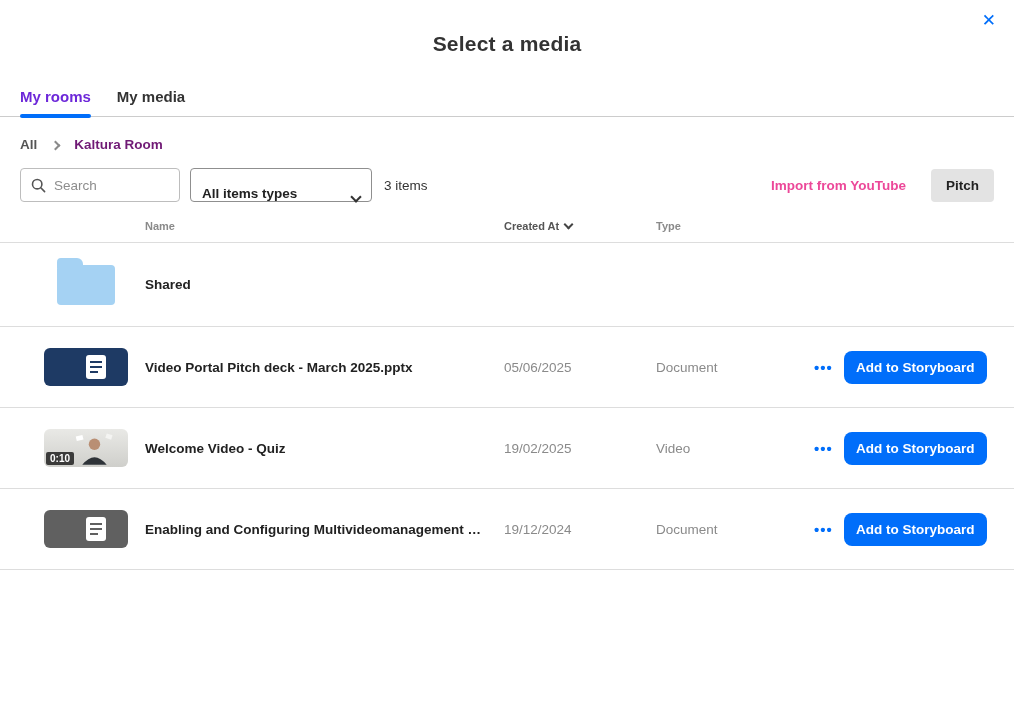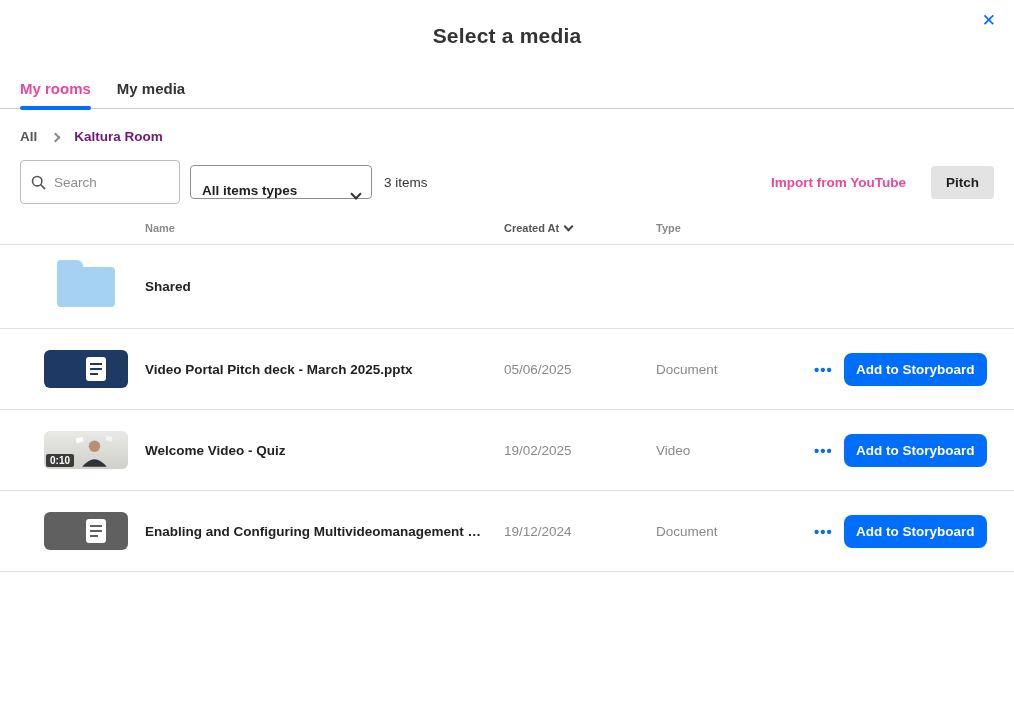--- a/index.html
+++ b/index.html
@@ -8,21 +8,21 @@
     font-family: "Liberation Sans", "DejaVu Sans", sans-serif;
     color: #222;
     position: relative;
     overflow: hidden;
   }
   .modal { width: 100%; height: 100%; position: relative; }
 
   
   .modal-title {
     text-align: center;
-    padding-top: 24px;
+    padding-top: 32px;
     font-size: 21px;
     font-weight: 700;
     color: #333;
     letter-spacing: 0.2px;
   }
   .close-btn {
     position: absolute;
     top: 12px;
     right: 18px;
     color: #006efa;
@@ -41,21 +41,21 @@
     border-bottom: 1px solid #cccccc;
   }
   .tab {
     padding-bottom: 11px;
     font-size: 15px;
     font-weight: 700;
     color: #333;
     cursor: pointer;
     position: relative;
   }
-  .tab.active { color: #ec4899; }
+  .tab.active { color: #6d28d9; }
   .tab.active::after {
     content: "";
     position: absolute;
     left: 0; right: 0; bottom: -2px;
     height: 4px;
     background: #006efa;
     border-radius: 2px;
   }
 
   
@@ -73,21 +73,21 @@
   .crumb-chevron { width: 7px; height: 7px; border-top: 2px solid #8a8a8a; border-right: 2px solid #8a8a8a; transform: rotate(45deg); margin-top: 1px; }
 
   
   .toolbar {
     display: flex;
     align-items: center;
     padding: 0 20px;
     margin-top: 16px;
   }
   .search-box {
-    width: 160px; height: 44px;
+    width: 160px; height: 34px;
     border: 1px solid #bdbdbd;
     border-radius: 4px;
     display: flex; align-items: center;
     padding: 0 10px; gap: 8px;
     background: #fff;
   }
   .search-box input {
     border: none; outline: none;
     width: 100%;
     font-size: 13.5px;

